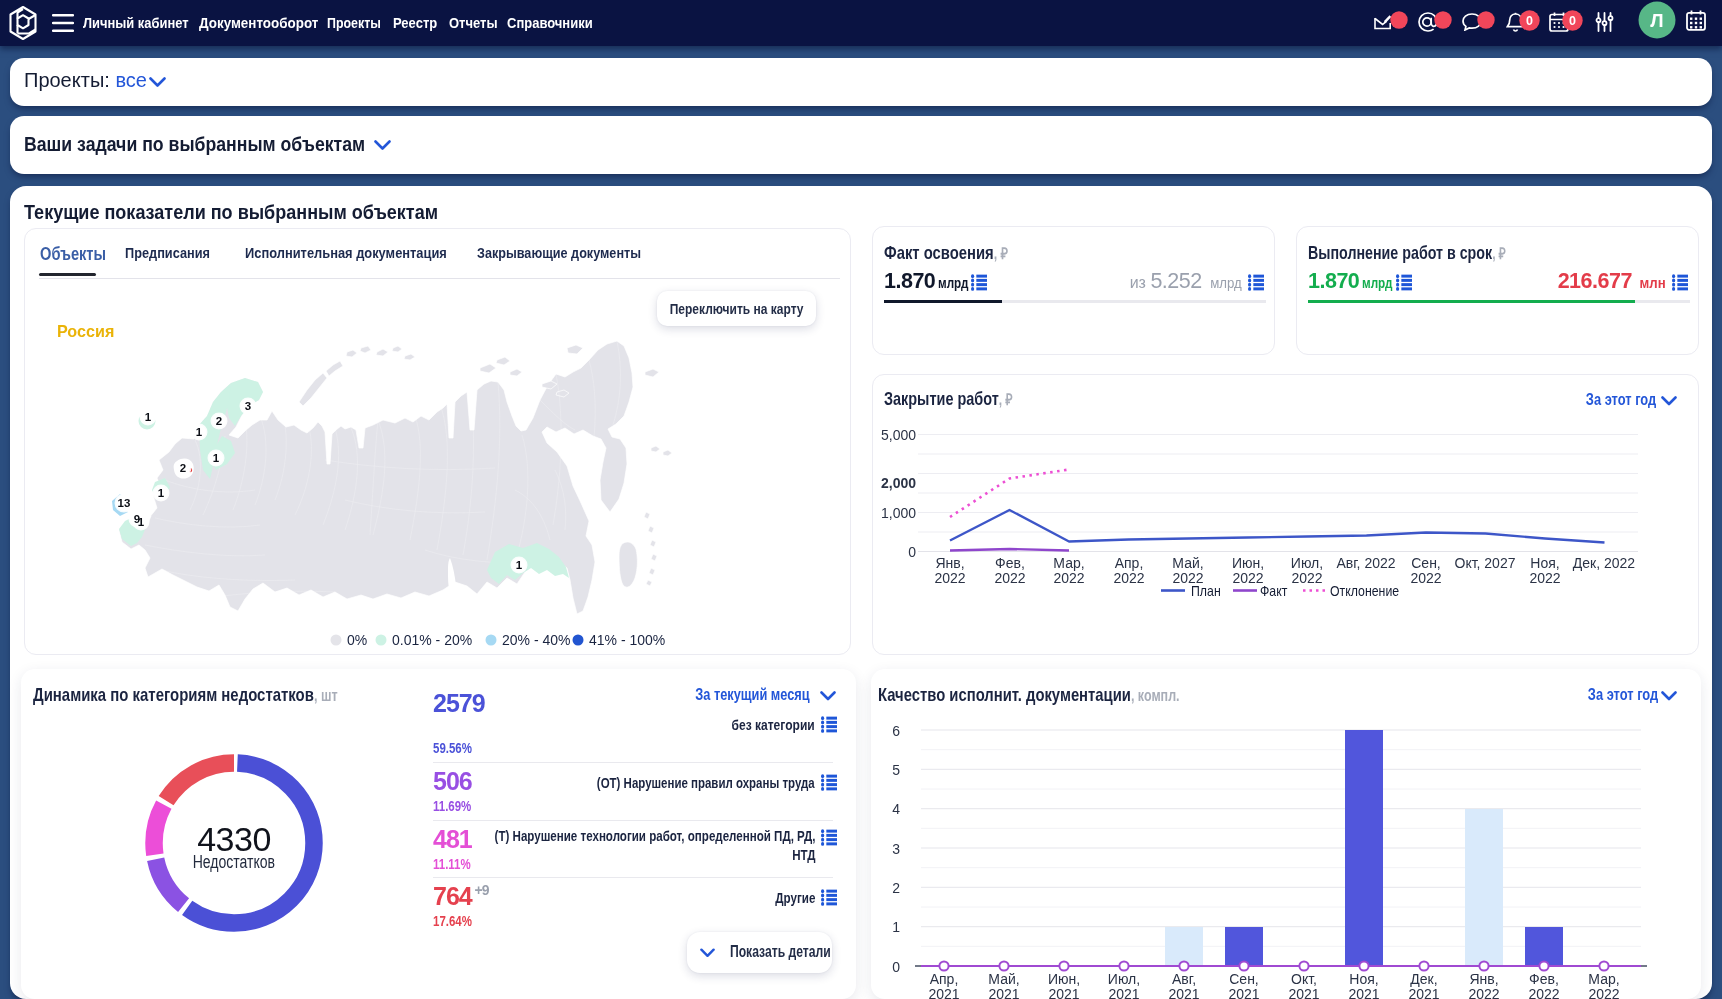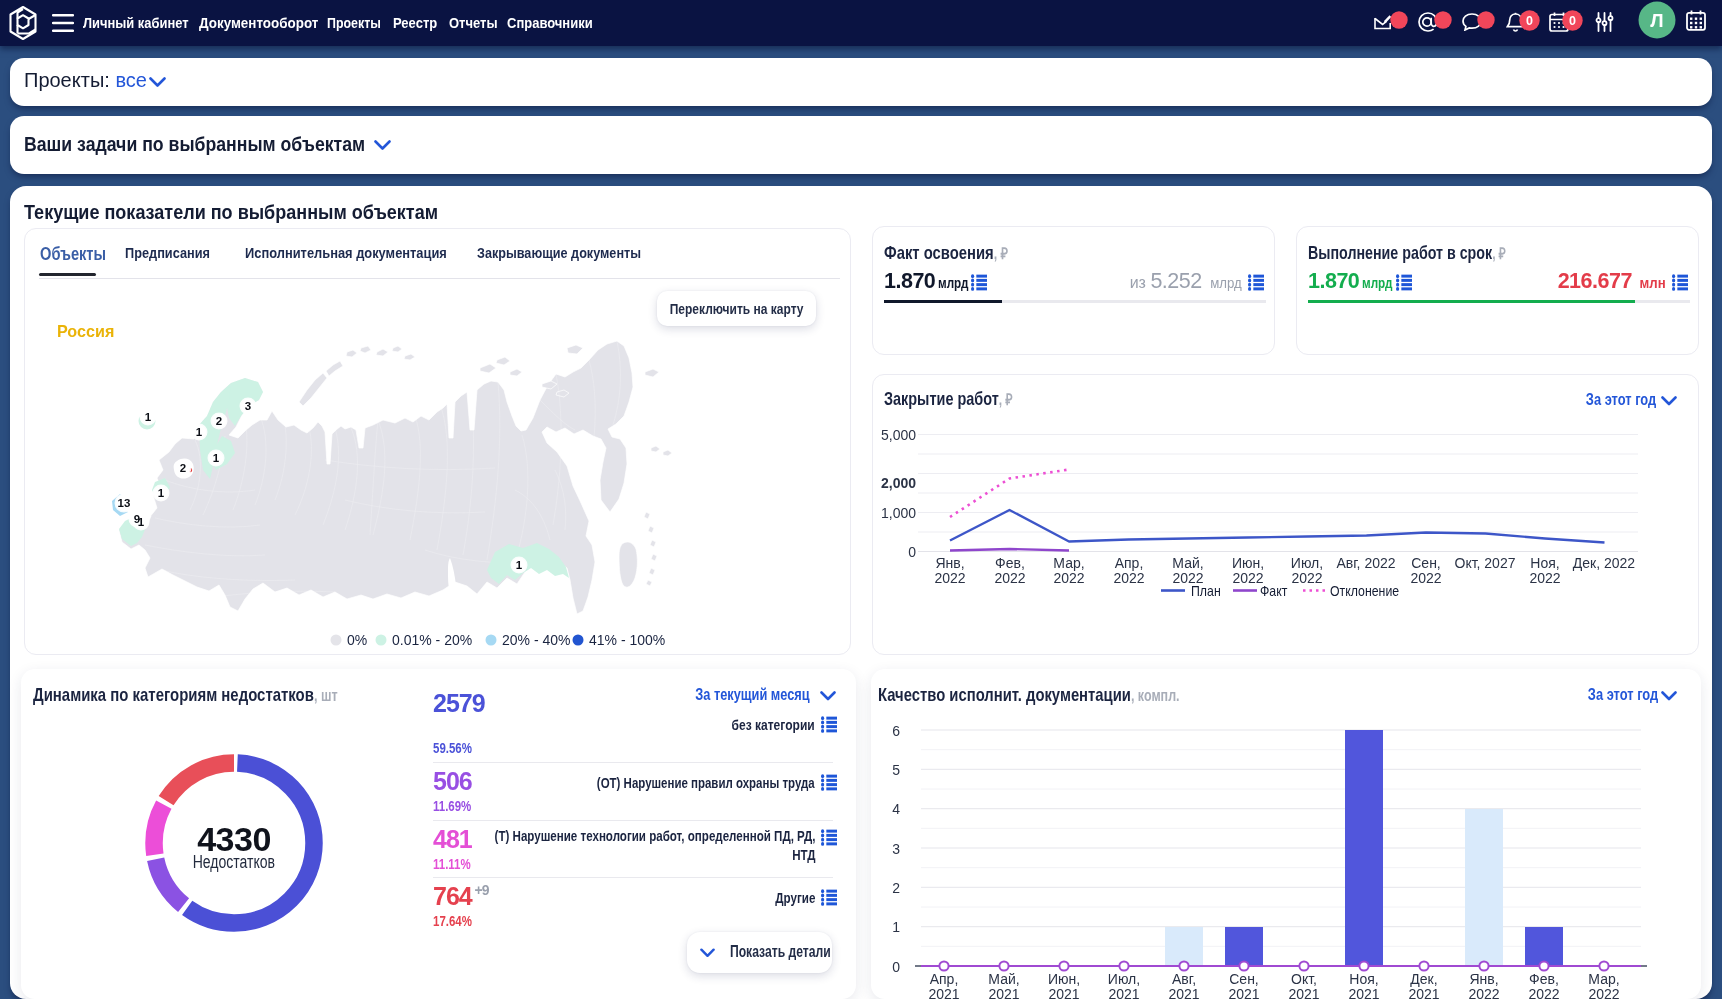--- a/index.html
+++ b/index.html
@@ -365,21 +365,21 @@
     <path d="M1.5 1.5 L8 8 L14.5 1.5" fill="none" stroke="#2356d8" stroke-width="2.6" stroke-linecap="round" stroke-linejoin="round"></path>
   </svg>
 <svg class="abs" style="left:145px;top:754px" width="178" height="178" viewBox="0 0 178 178">
   <g fill="none" stroke-width="17.5" transform="rotate(-90 89 89)">
     <circle cx="89" cy="89" r="80" stroke="#4b50d6" stroke-dasharray="297.4 205.3" stroke-dashoffset="-3.5"></circle>
     <circle cx="89" cy="89" r="80" stroke="#8b52e3" stroke-dasharray="54.7 448" stroke-dashoffset="-305.4"></circle>
     <circle cx="89" cy="89" r="80" stroke="#ec4ed8" stroke-dasharray="51.8 450.9" stroke-dashoffset="-364.6"></circle>
     <circle cx="89" cy="89" r="80" stroke="#e84f59" stroke-dasharray="81.2 421.5" stroke-dashoffset="-420.9"></circle>
   </g>
 </svg>
-<div class="abs" style="left:134px;top:820px;width:200px;text-align:center;font-size:34px;font-weight:700;color:#10131c;letter-spacing:-0.5px;">4330</div>
+<div class="abs" style="left:134px;top:820px;width:200px;text-align:center;font-size:34px;font-weight:400;color:#10131c;letter-spacing:-0.5px;">4330</div>
 <div class="abs" style="left:134px;top:852px;width:200px;text-align:center;font-size:18px;color:#232b3e;"><span class="sxc" style="transform:scaleX(.78)">Недостатков</span></div>
 
 <div class="abs statnum" style="left:433px;top:689px;color:#4b52d8;">2579</div>
 <div class="abs statpct" style="left:433px;top:740px;color:#4b52d8;"><span class="sx" style="transform:scaleX(.82)">59.56%</span></div>
 <div class="abs statlab" style="left:520px;top:716px;width:295px;"><span class="sxr" style="transform:scaleX(.86)">без категории</span></div>
 <svg class="abs" style="left:821px;top:716px" width="16" height="17" viewBox="0 0 18 16" preserveAspectRatio="none">
     <g fill="#1e56d8">
       <circle cx="1.8" cy="2" r="1.8"></circle>
       <circle cx="1.8" cy="6" r="1.8"></circle>
       <circle cx="1.8" cy="10" r="1.8"></circle>

